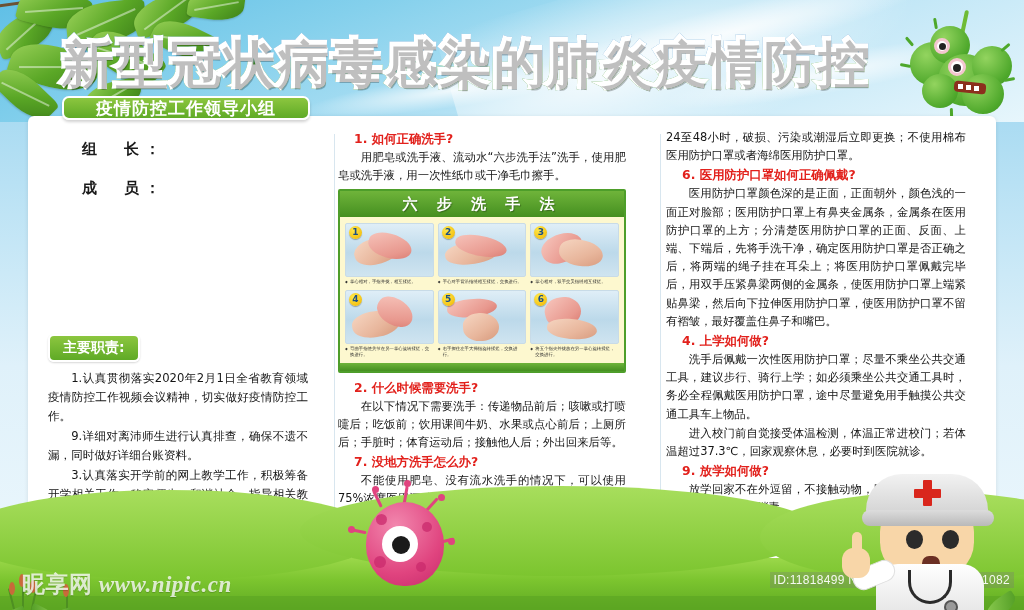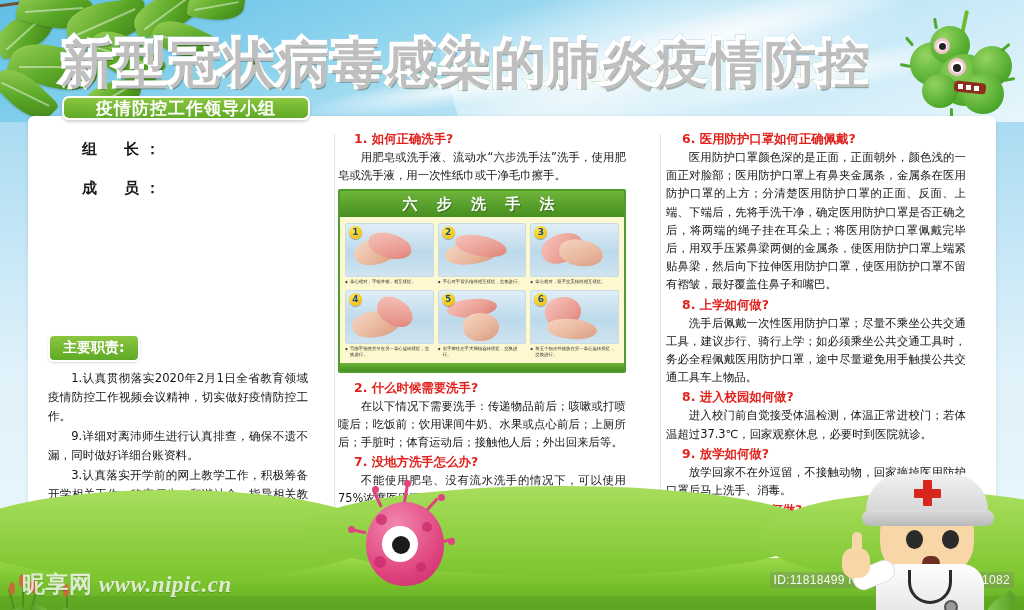--- a/index.html
+++ b/index.html
@@ -357,28 +357,28 @@
     <div class="body-p mid">不能使用肥皂、没有流水洗手的情况下，可以使用75%浓度医用酒精消毒产品，如免洗洗手液、消毒纸巾、酒精棉球等消毒产品清洁双手。</div>
 
     <div class="q-head"><span>4. 如何保持个人卫生</span><span class="qm">?</span></div>
     <div class="body-p mid">咳嗽或打喷嚏时，用纸巾、毛巾等遮住口鼻，如无上述物品时可用手臂内侧遮挡，咳嗽或打喷嚏后马上洗手，避免用手触摸眼睛、鼻子或嘴巴。</div>
 
     <div class="q-head" style="text-indent:7.5em"><span>5. 口罩该怎么选</span><span class="qm">?</span></div>
 
   </div>
 
   <div class="col" id="col-right">
+    <div class="body-p mid" style="text-indent:0">24至48小时，破损、污染或潮湿后立即更换；不使用棉布医用防护口罩或者海绵医用防护口罩。</div>
 
     <div class="q-head"><span>6. 医用防护口罩如何正确佩戴</span><span class="qm">?</span></div>
     <div class="body-p mid">医用防护口罩颜色深的是正面，正面朝外，颜色浅的一面正对脸部；医用防护口罩上有鼻夹金属条，金属条在医用防护口罩的上方；分清楚医用防护口罩的正面、反面、上端、下端后，先将手洗干净，确定医用防护口罩是否正确之后，将两端的绳子挂在耳朵上；将医用防护口罩佩戴完毕后，用双手压紧鼻梁两侧的金属条，使医用防护口罩上端紧贴鼻梁，然后向下拉伸医用防护口罩，使医用防护口罩不留有褶皱，最好覆盖住鼻子和嘴巴。</div>
 
-    <div class="q-head"><span>8. 上学如何做</span><span class="qm">?</span></div>
+    <div class="q-head"><span>4. 上学如何做</span><span class="qm">?</span></div>
     <div class="body-p mid">洗手后佩戴一次性医用防护口罩；尽量不乘坐公共交通工具，建议步行、骑行上学；如必须乘坐公共交通工具时，务必全程佩戴医用防护口罩，途中尽量避免用手触摸公共交通工具车上物品。</div>
 
-    <div class="q-head"><span>8. 进入校园如何做</span><span class="qm">?</span></div>
     <div class="body-p mid">进入校门前自觉接受体温检测，体温正常进校门；若体温超过37.3℃，回家观察休息，必要时到医院就诊。</div>
 
     <div class="q-head"><span>9. 放学如何做</span><span class="qm">?</span></div>
     <div class="body-p mid">放学回家不在外逗留，不接触动物，回家摘掉医用防护口罩后马上洗手、消毒。</div>
 
     <div class="q-head"><span>10. 课间活动如何做</span><span class="qm">?</span></div>
     <div class="body-p mid" style="width:222px">课间休息多喝水，减少近距离接触，避免过度运动、大量出汗，造成身体免疫能力下降。</div>
 
   </div>
 

